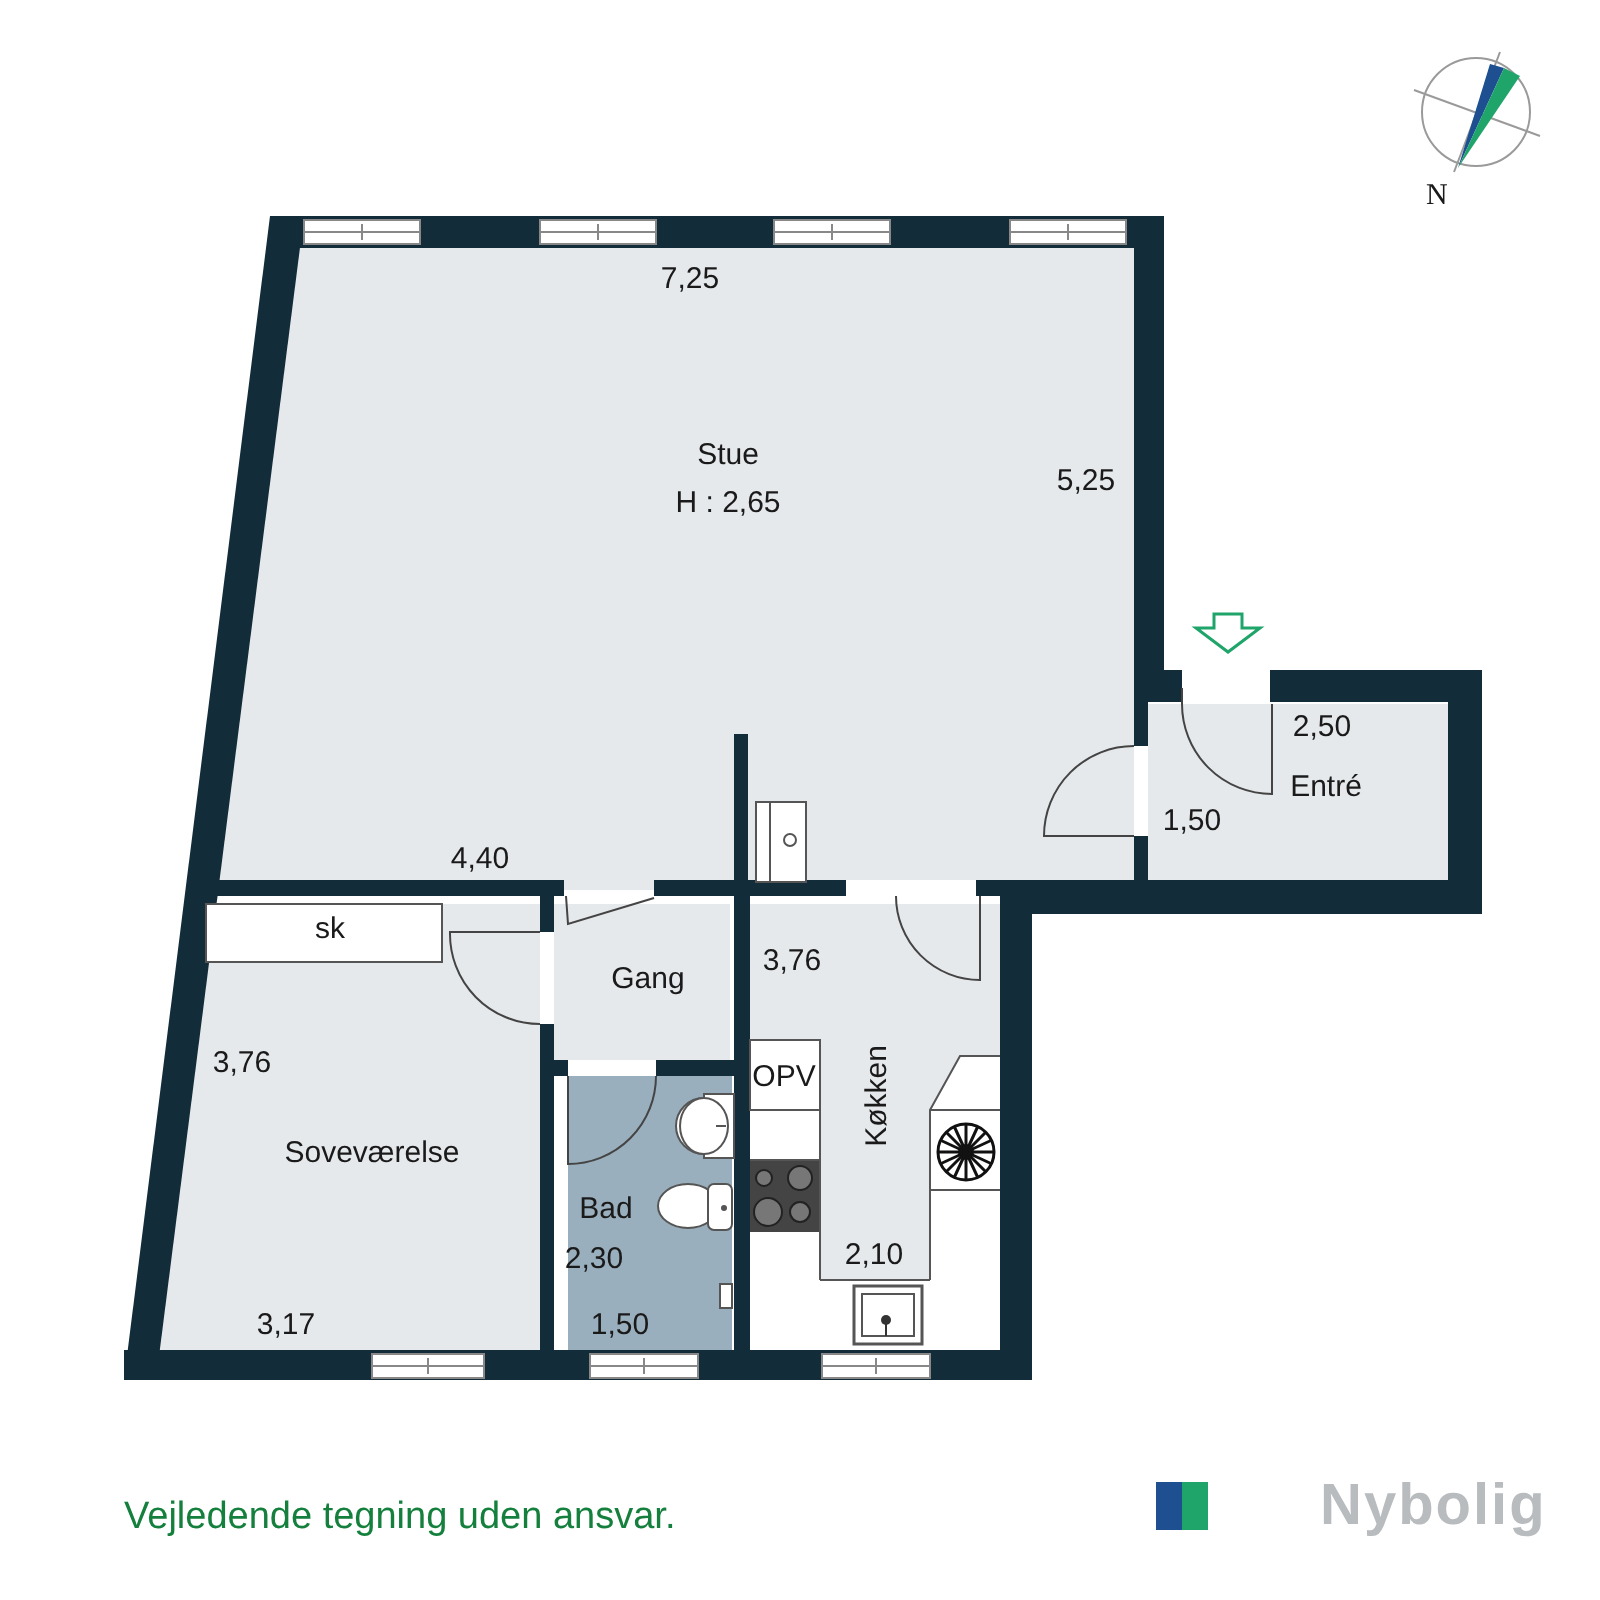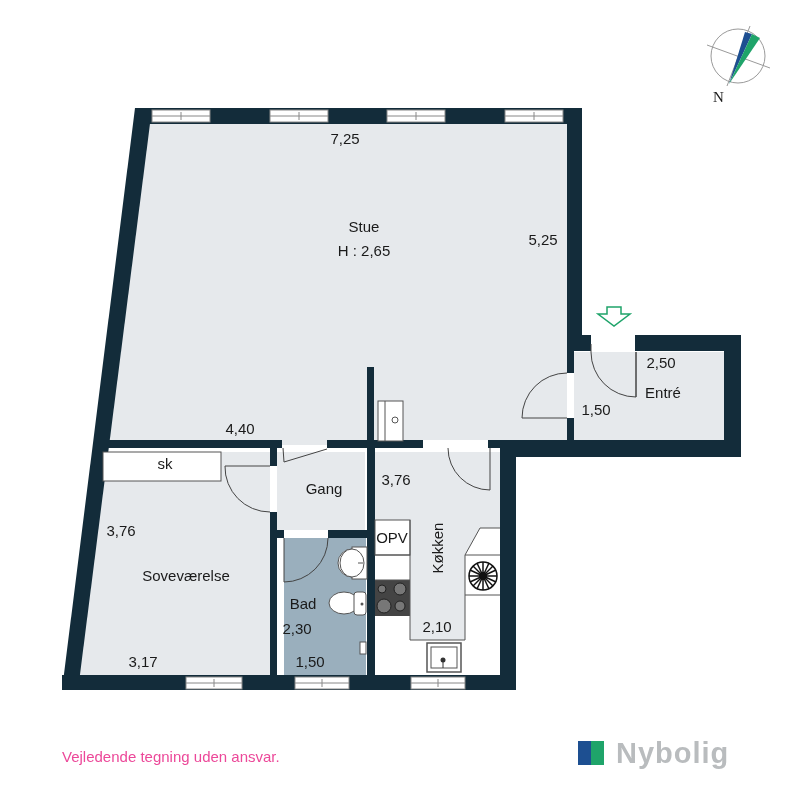--- a/index.html
+++ b/index.html
@@ -1,20 +1,20 @@
 <!DOCTYPE html>
 <html><head>
   <meta charset="utf-8">
   <style>
     html, body { margin: 0; padding: 0; background: #ffffff; }
     body { width: 800px; height: 800px; position: relative; overflow: hidden; font-family: "Liberation Sans", sans-serif; }
     #plan { position: absolute; left: 0; top: 0; width: 800px; height: 800px; }
     .lbl { font-family: "Liberation Sans", sans-serif; font-size: 15px; fill: #1a1a1a; }
-    .disclaimer { position: absolute; left: 62px; top: 748px; font-size: 15px; color: #ec4899; font-family: "Liberation Sans", sans-serif; }
-    .logo { position: absolute; left: 578px; top: 740px; height: 26px; display: flex; align-items: center; }
+    .disclaimer { position: absolute; left: 62px; top: 748px; font-size: 19px; color: #15803d; font-family: "Liberation Sans", sans-serif; }
+    .logo { position: absolute; left: 578px; top: 740px; height: 26px; display: flex; align-items: center; gap: 44px; }
     .logo-mark { width: 26px; height: 24px; display: flex; }
     .logo-mark .b { width: 13px; height: 24px; background: #1d4f91; }
     .logo-mark .g { width: 13px; height: 24px; background: #1fa46a; }
     .logo-text { margin-left: 12px; font-size: 29px; font-weight: bold; color: #b9bcbe; letter-spacing: 1px; font-family: "Liberation Sans", sans-serif; }
   </style>
 </head>
 <body>
 
 <svg id="plan" viewBox="0 0 800 800" xmlns="http://www.w3.org/2000/svg">
 

